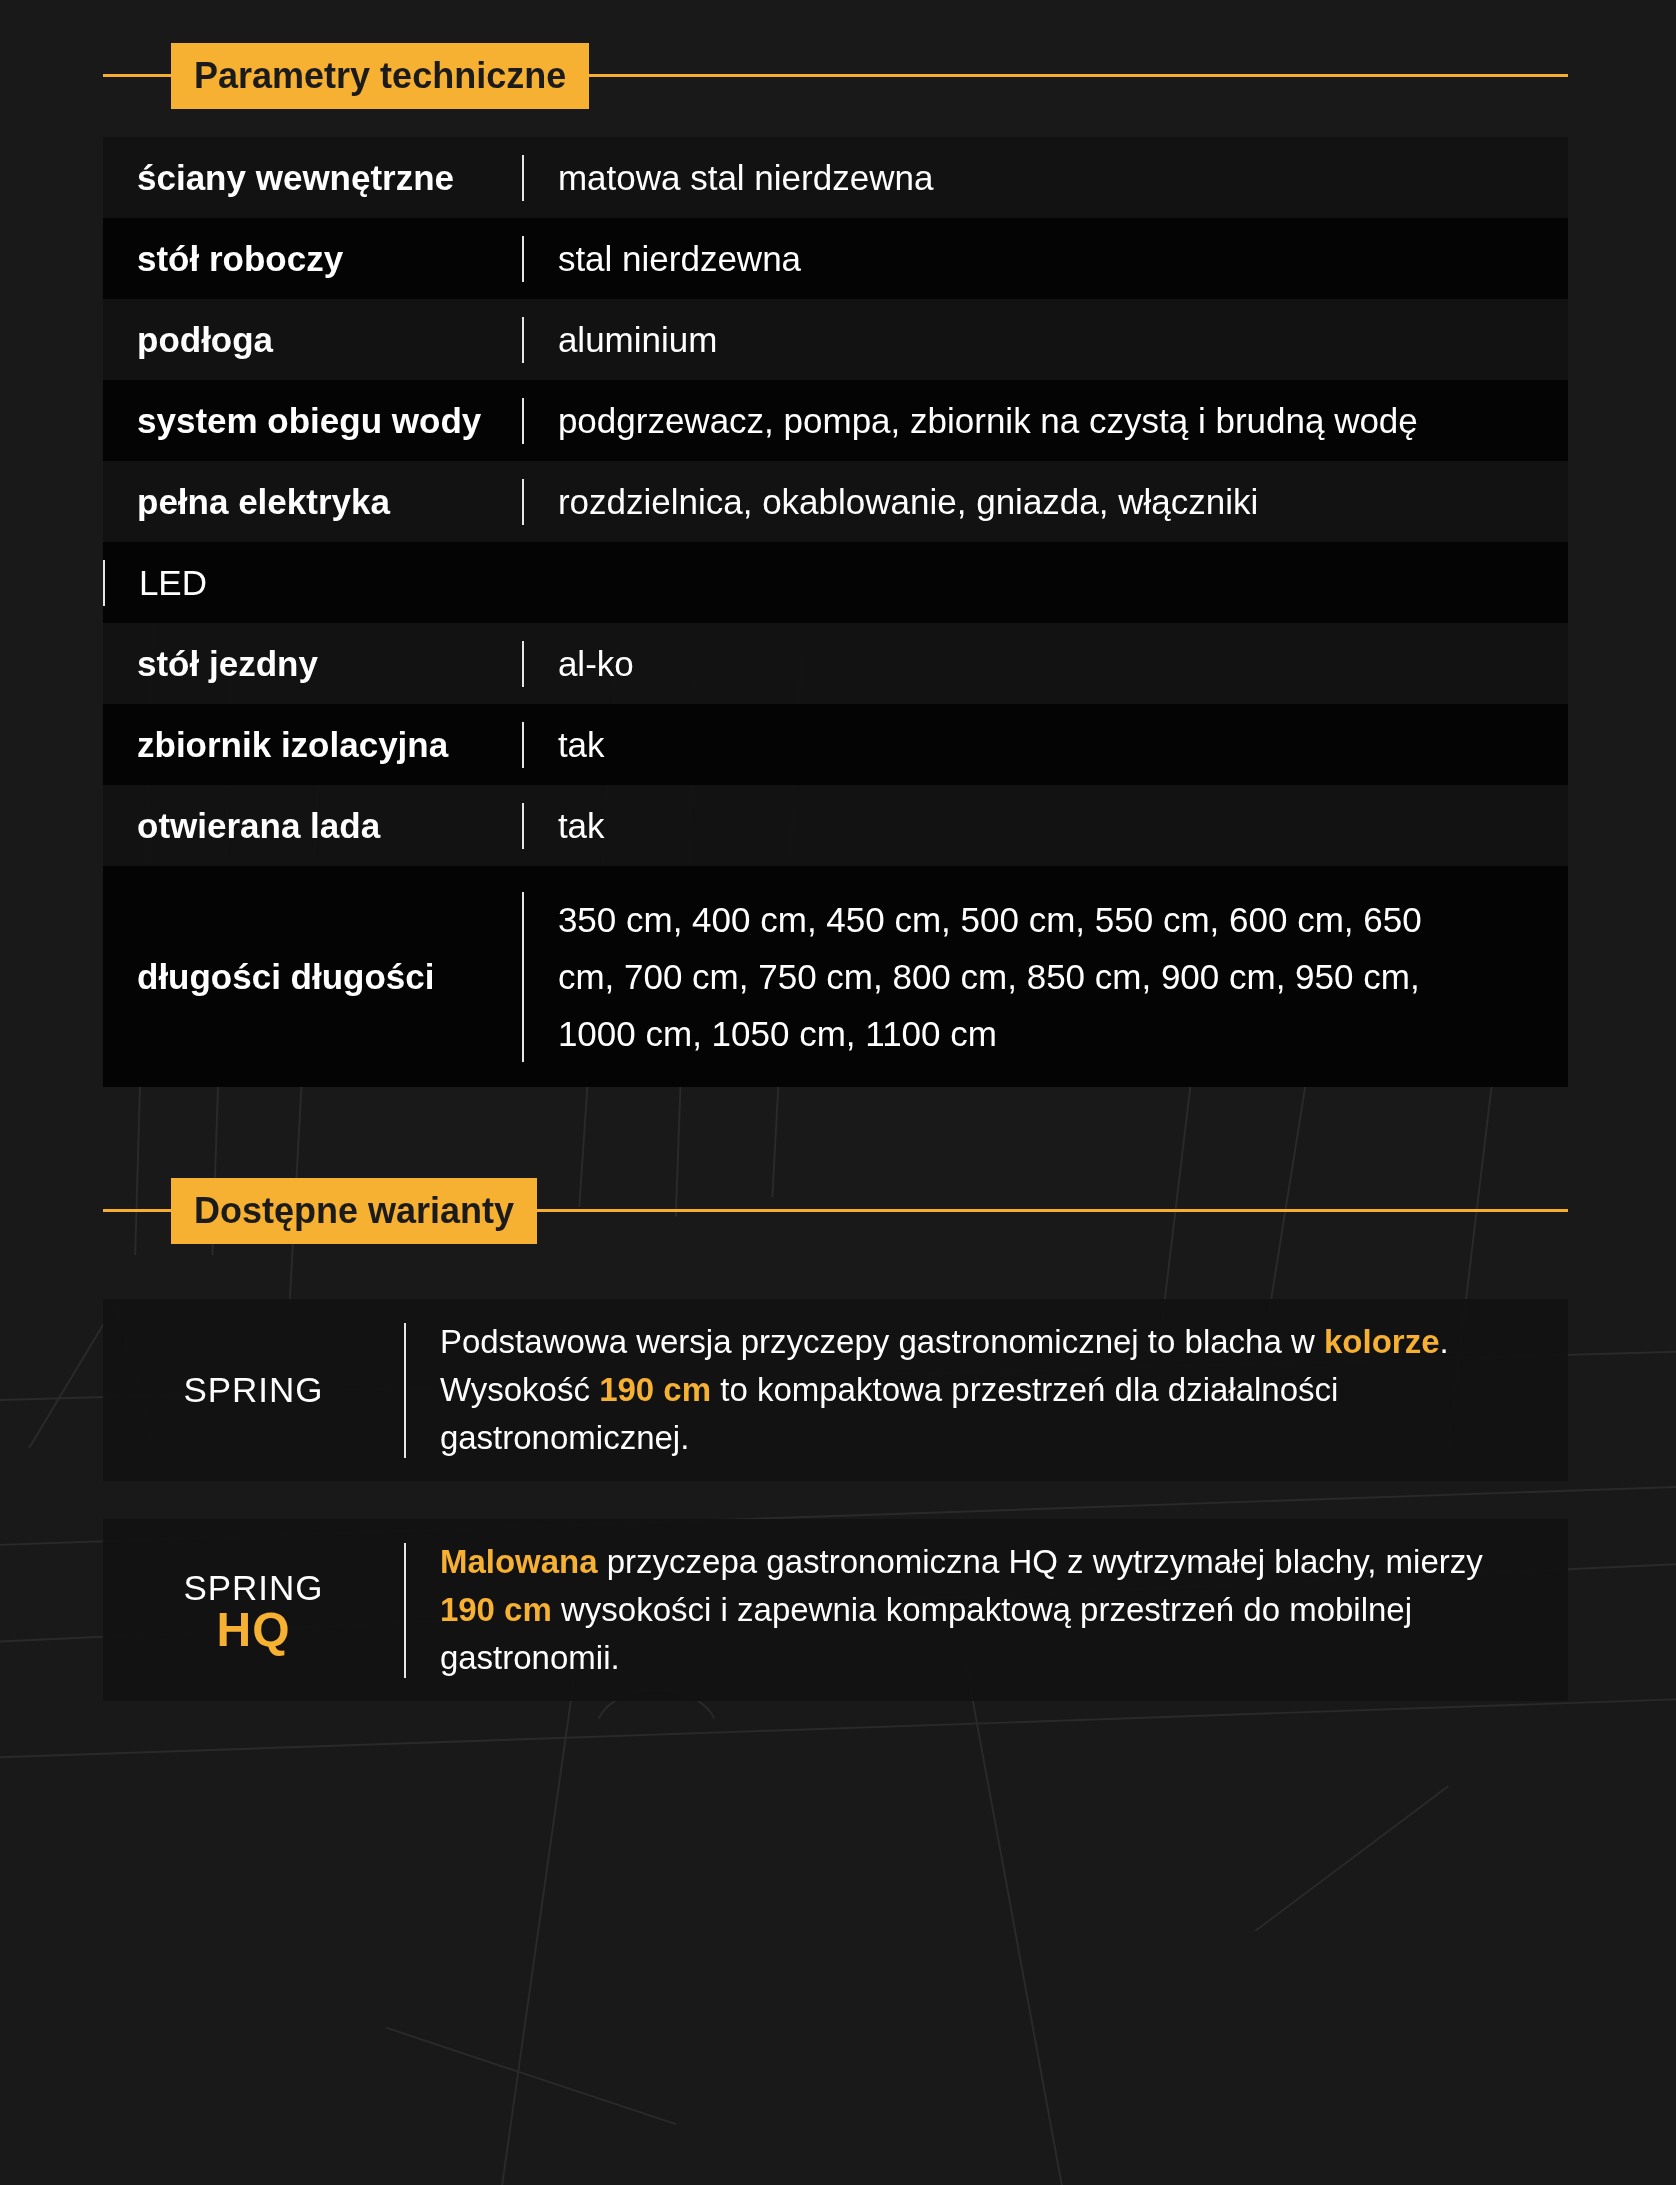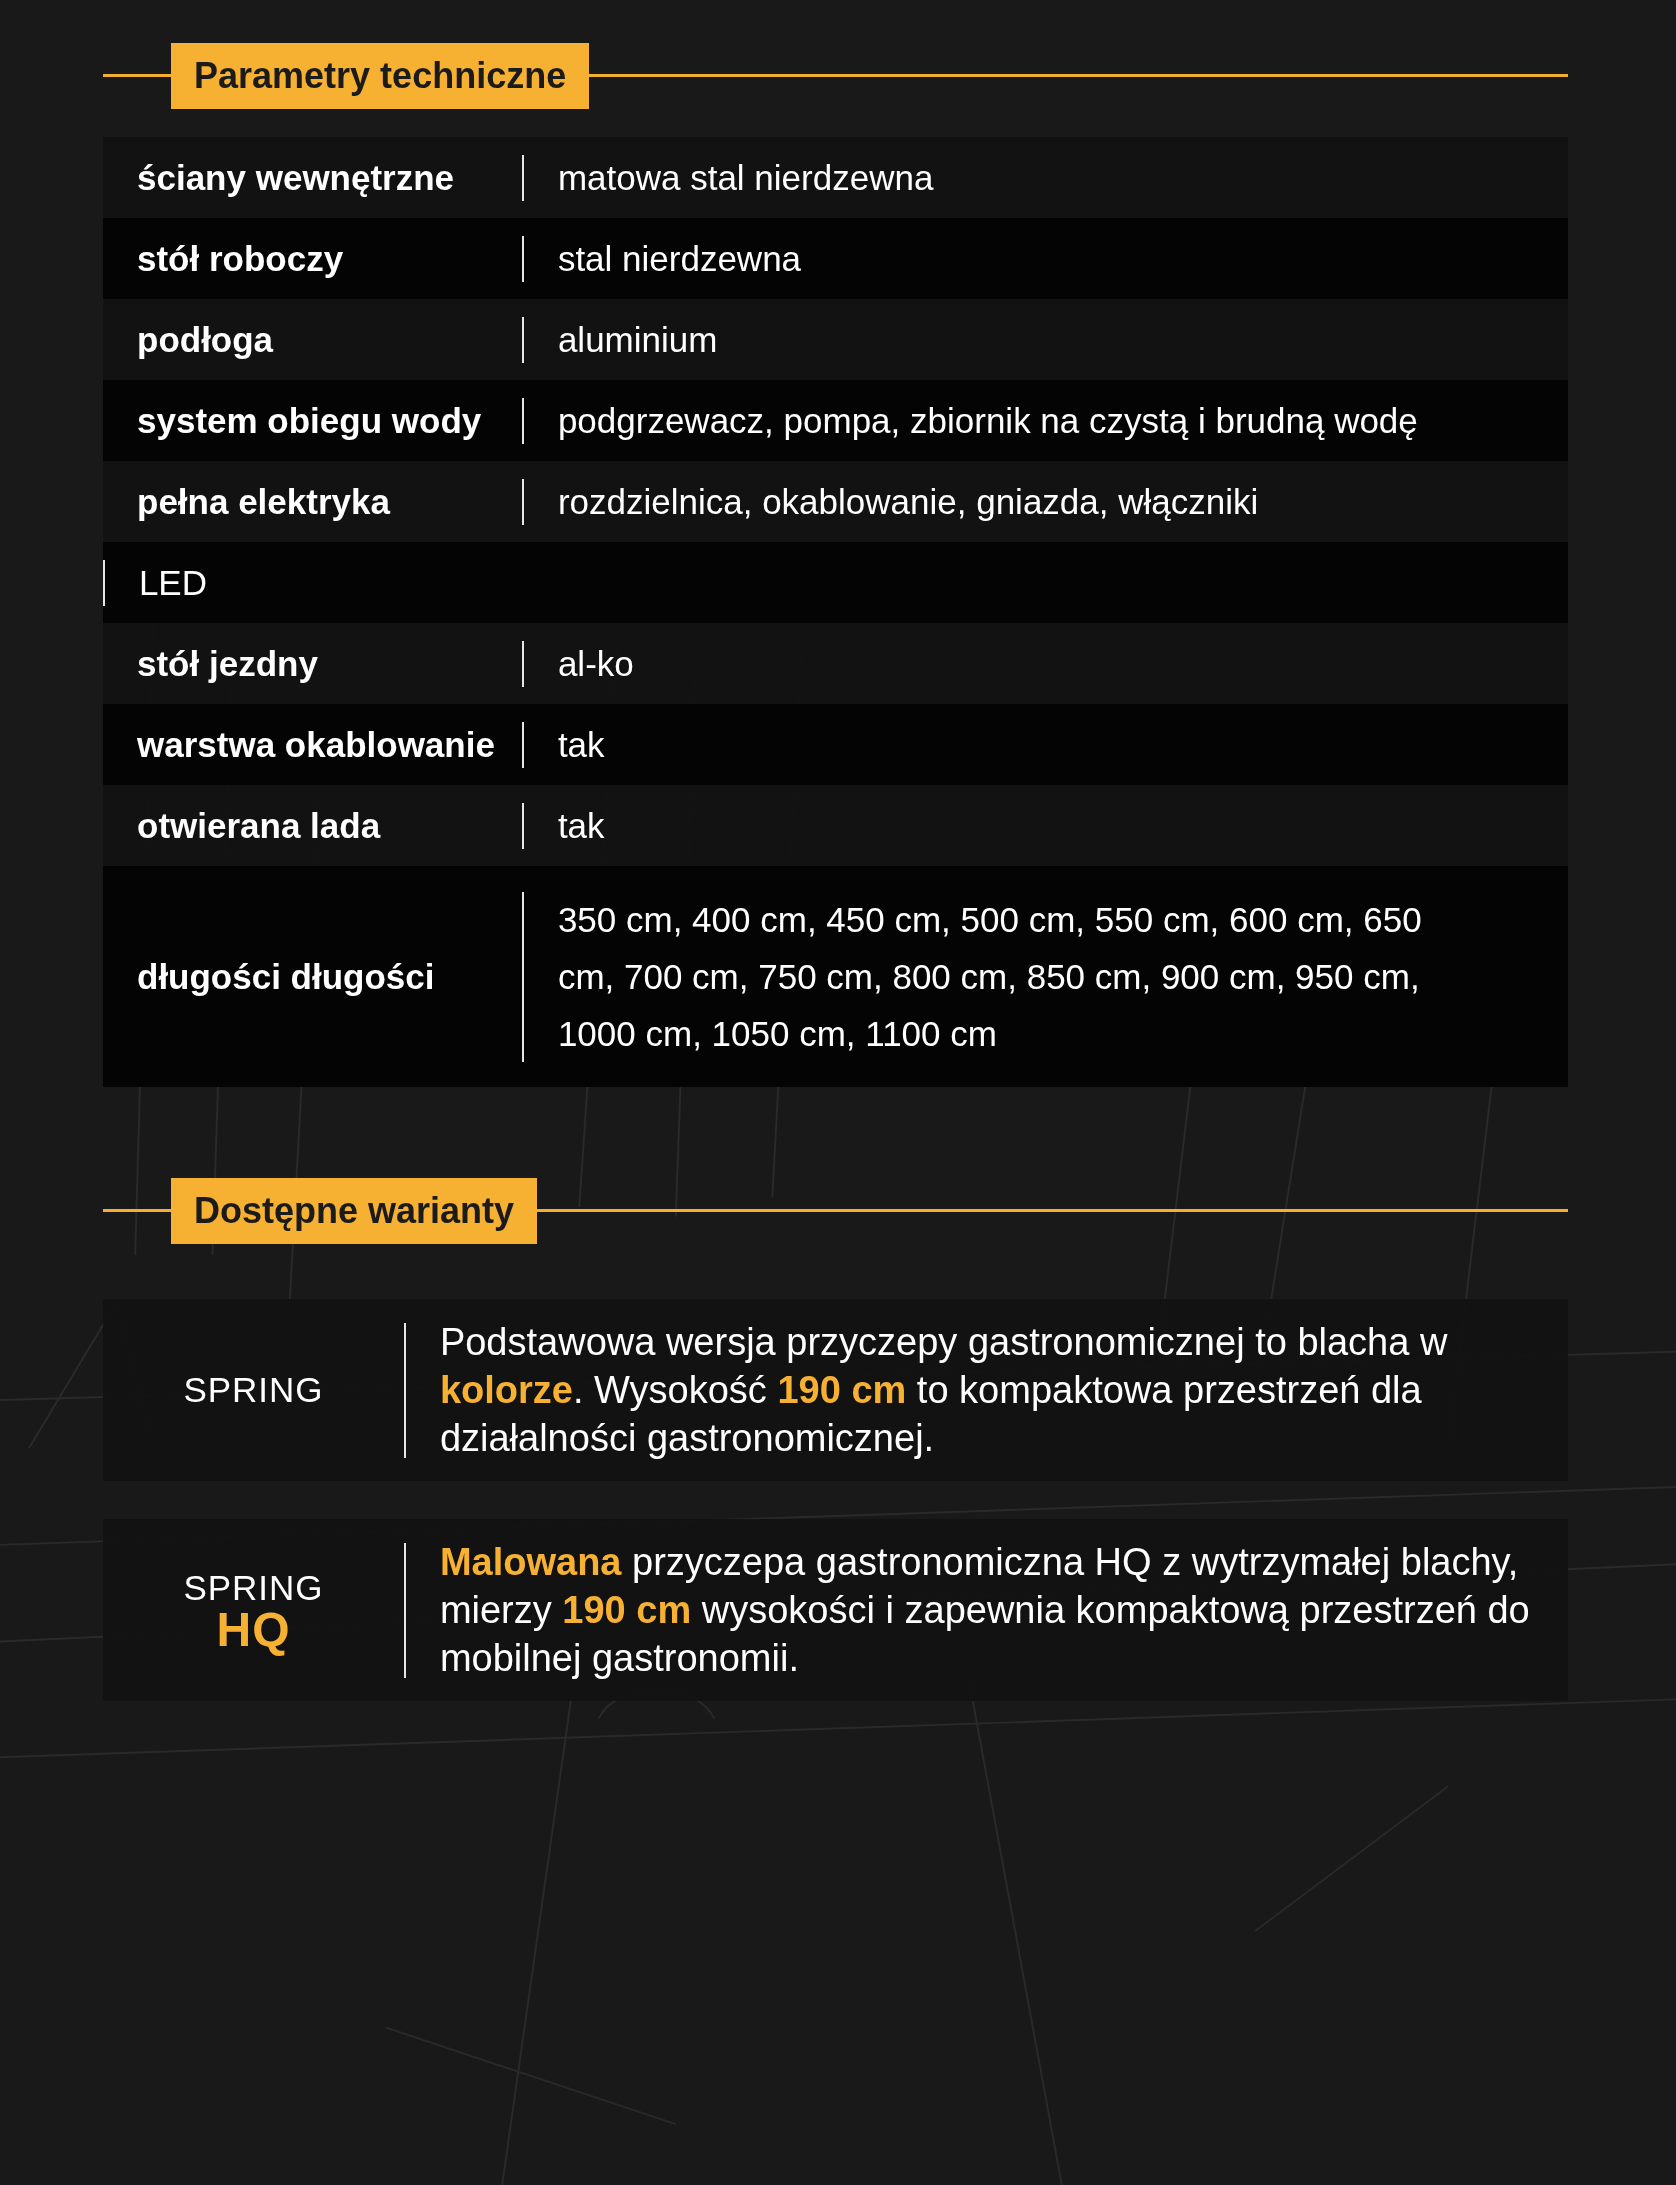--- a/index.html
+++ b/index.html
@@ -29,21 +29,21 @@
   .row.tall { height:221px; }
   .row.tall .sep { height:170px; }
   .row.tall .val { line-height:57px; white-space:normal; width:869px; }
   .variant {
     position:absolute; left:103px; width:1465px; height:182px;
     background:rgba(17,17,17,0.92); display:flex; align-items:center; z-index:2;
   }
   .variant .name { width:301px; text-align:center; font-size:35px; letter-spacing:1px; }
   .variant .name .hq { display:block; color:#f6b032; font-weight:bold; font-size:48px; line-height:44px; }
   .variant .sep { width:1.9px; height:135px; background:#e6e6e6; }
-  .variant .desc { padding-left:34px; font-size:38px; line-height:48px; width:1091px; }
+  .variant .desc { padding-left:34px; font-size:33px; line-height:48px; width:1091px; }
   .hl { color:#f6b032; font-weight:bold; }
 </style>
 </head>
 <body>
 
 <svg class="bg-sketch" viewBox="0 0 1736 2264" preserveAspectRatio="none">
   <g stroke="#2a2a2a" stroke-width="2" fill="none">
     <path d="M0 1600 L1736 1540"></path>
       <path d="M0 1700 L1736 1620"></path>
       <path d="M0 1820 L1736 1760"></path>
@@ -100,21 +100,21 @@
   <div class="row even">
     <div class="sep"></div>
     <div class="val">LED</div>
   </div>
   <div class="row odd">
     <div class="key">stół jezdny</div>
     <div class="sep"></div>
     <div class="val">al-ko</div>
   </div>
   <div class="row even">
-    <div class="key">warstwa okablowanie</div>
+    <div class="key">zbiornik izolacyjna</div>
     <div class="sep"></div>
     <div class="val">tak</div>
   </div>
   <div class="row odd">
     <div class="key">otwierana lada</div>
     <div class="sep"></div>
     <div class="val">tak</div>
   </div>
   <div class="row even tall">
     <div class="key">długości długości</div>

